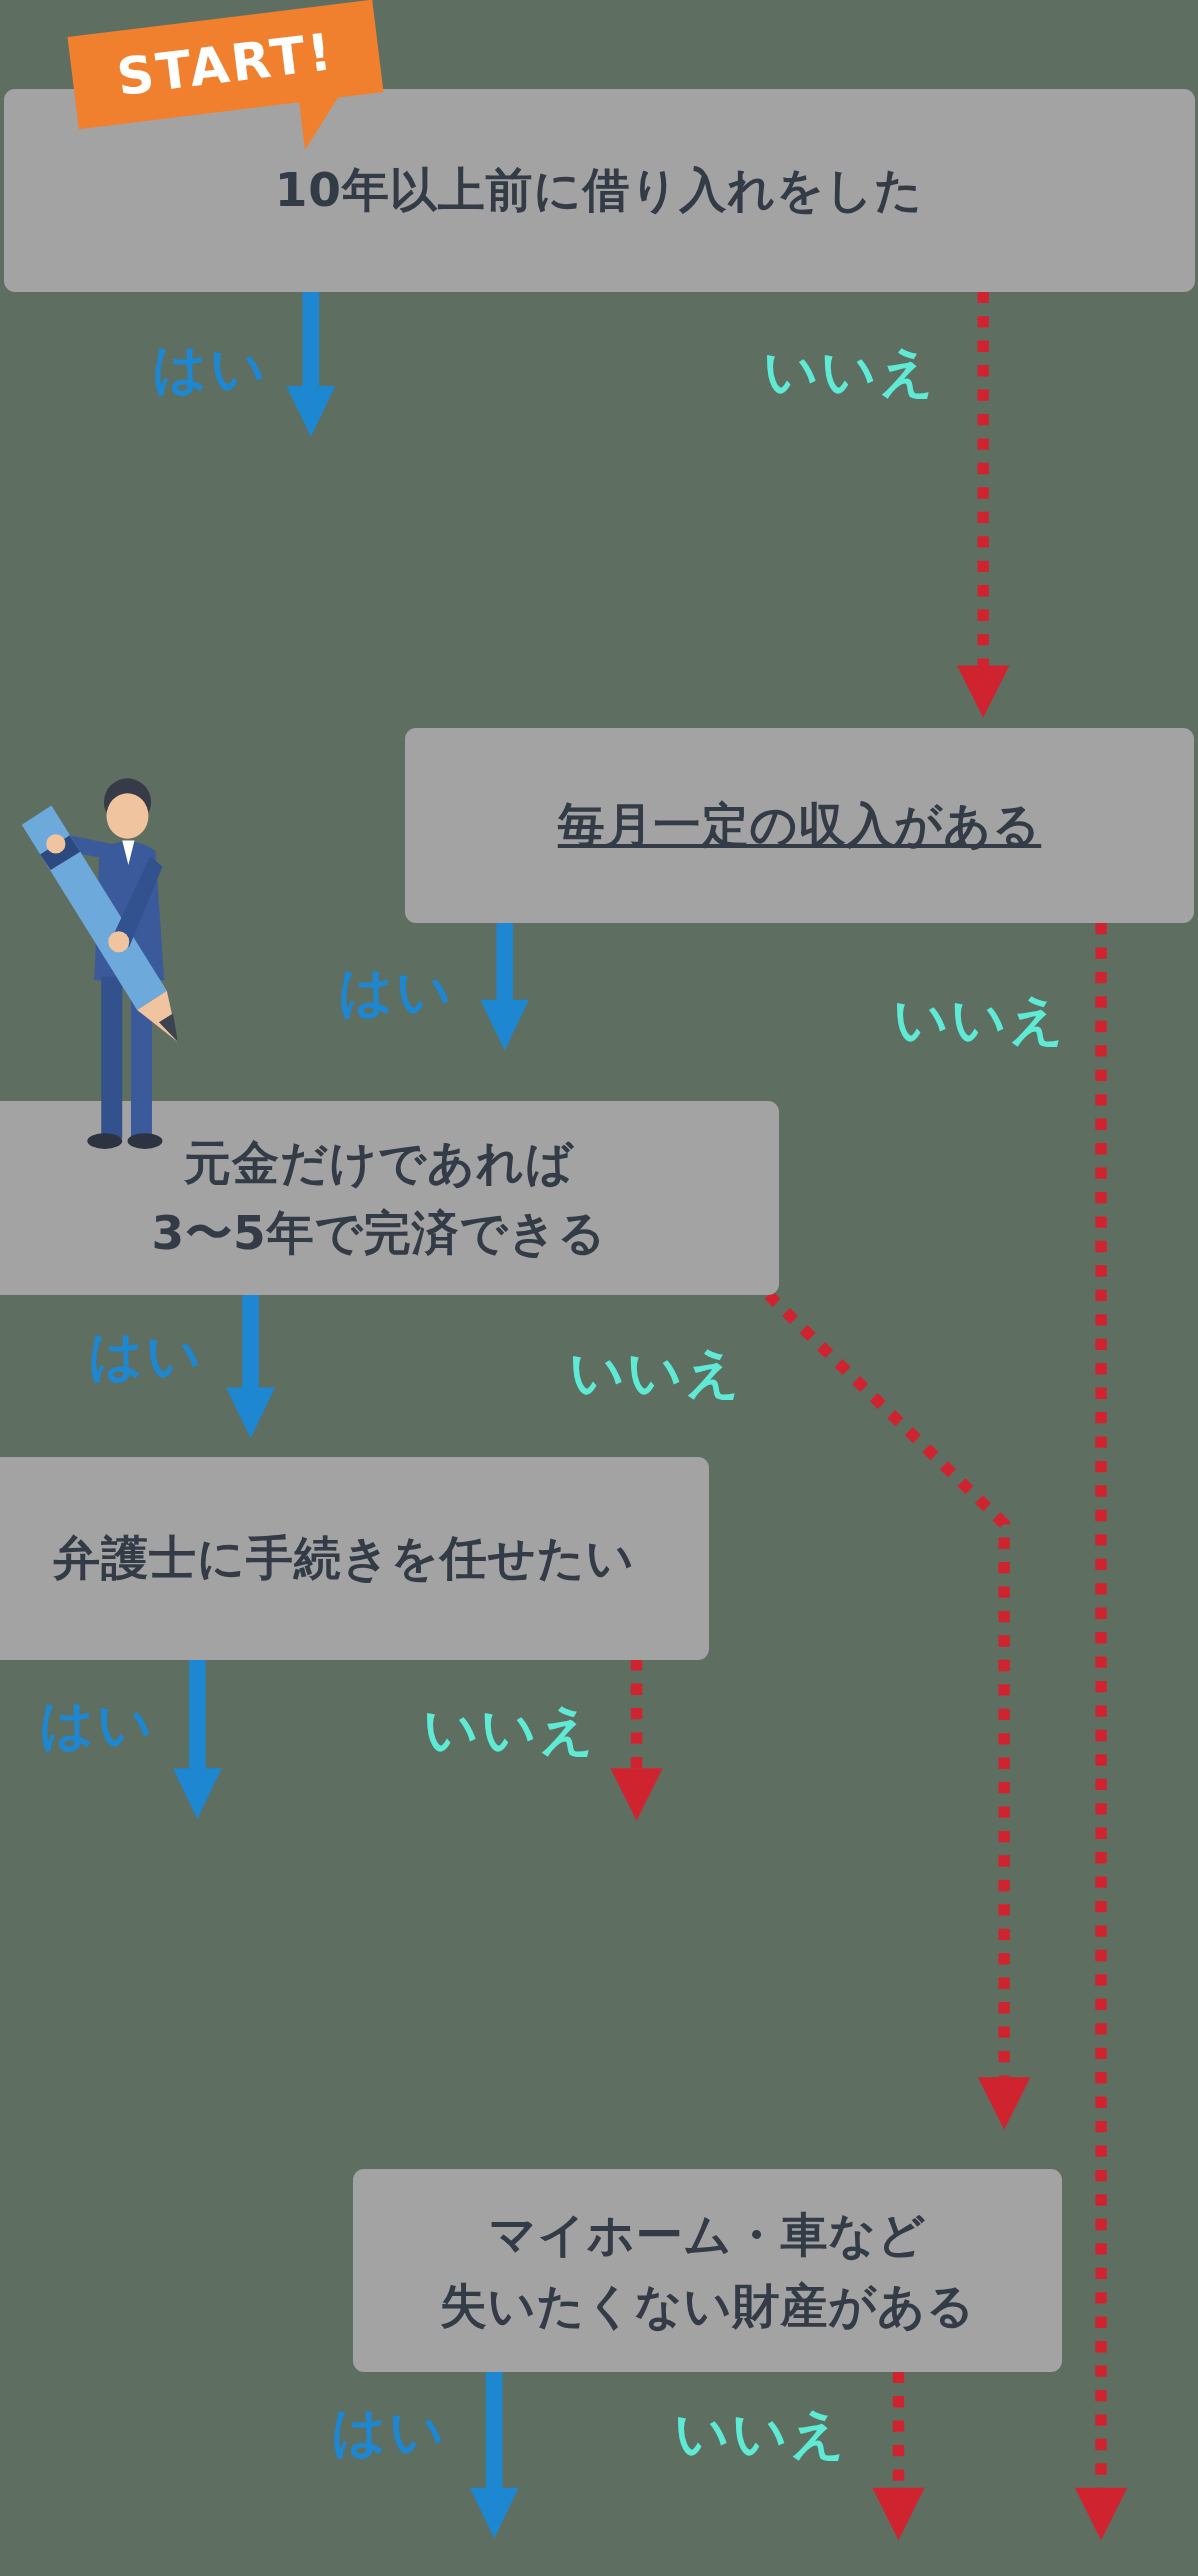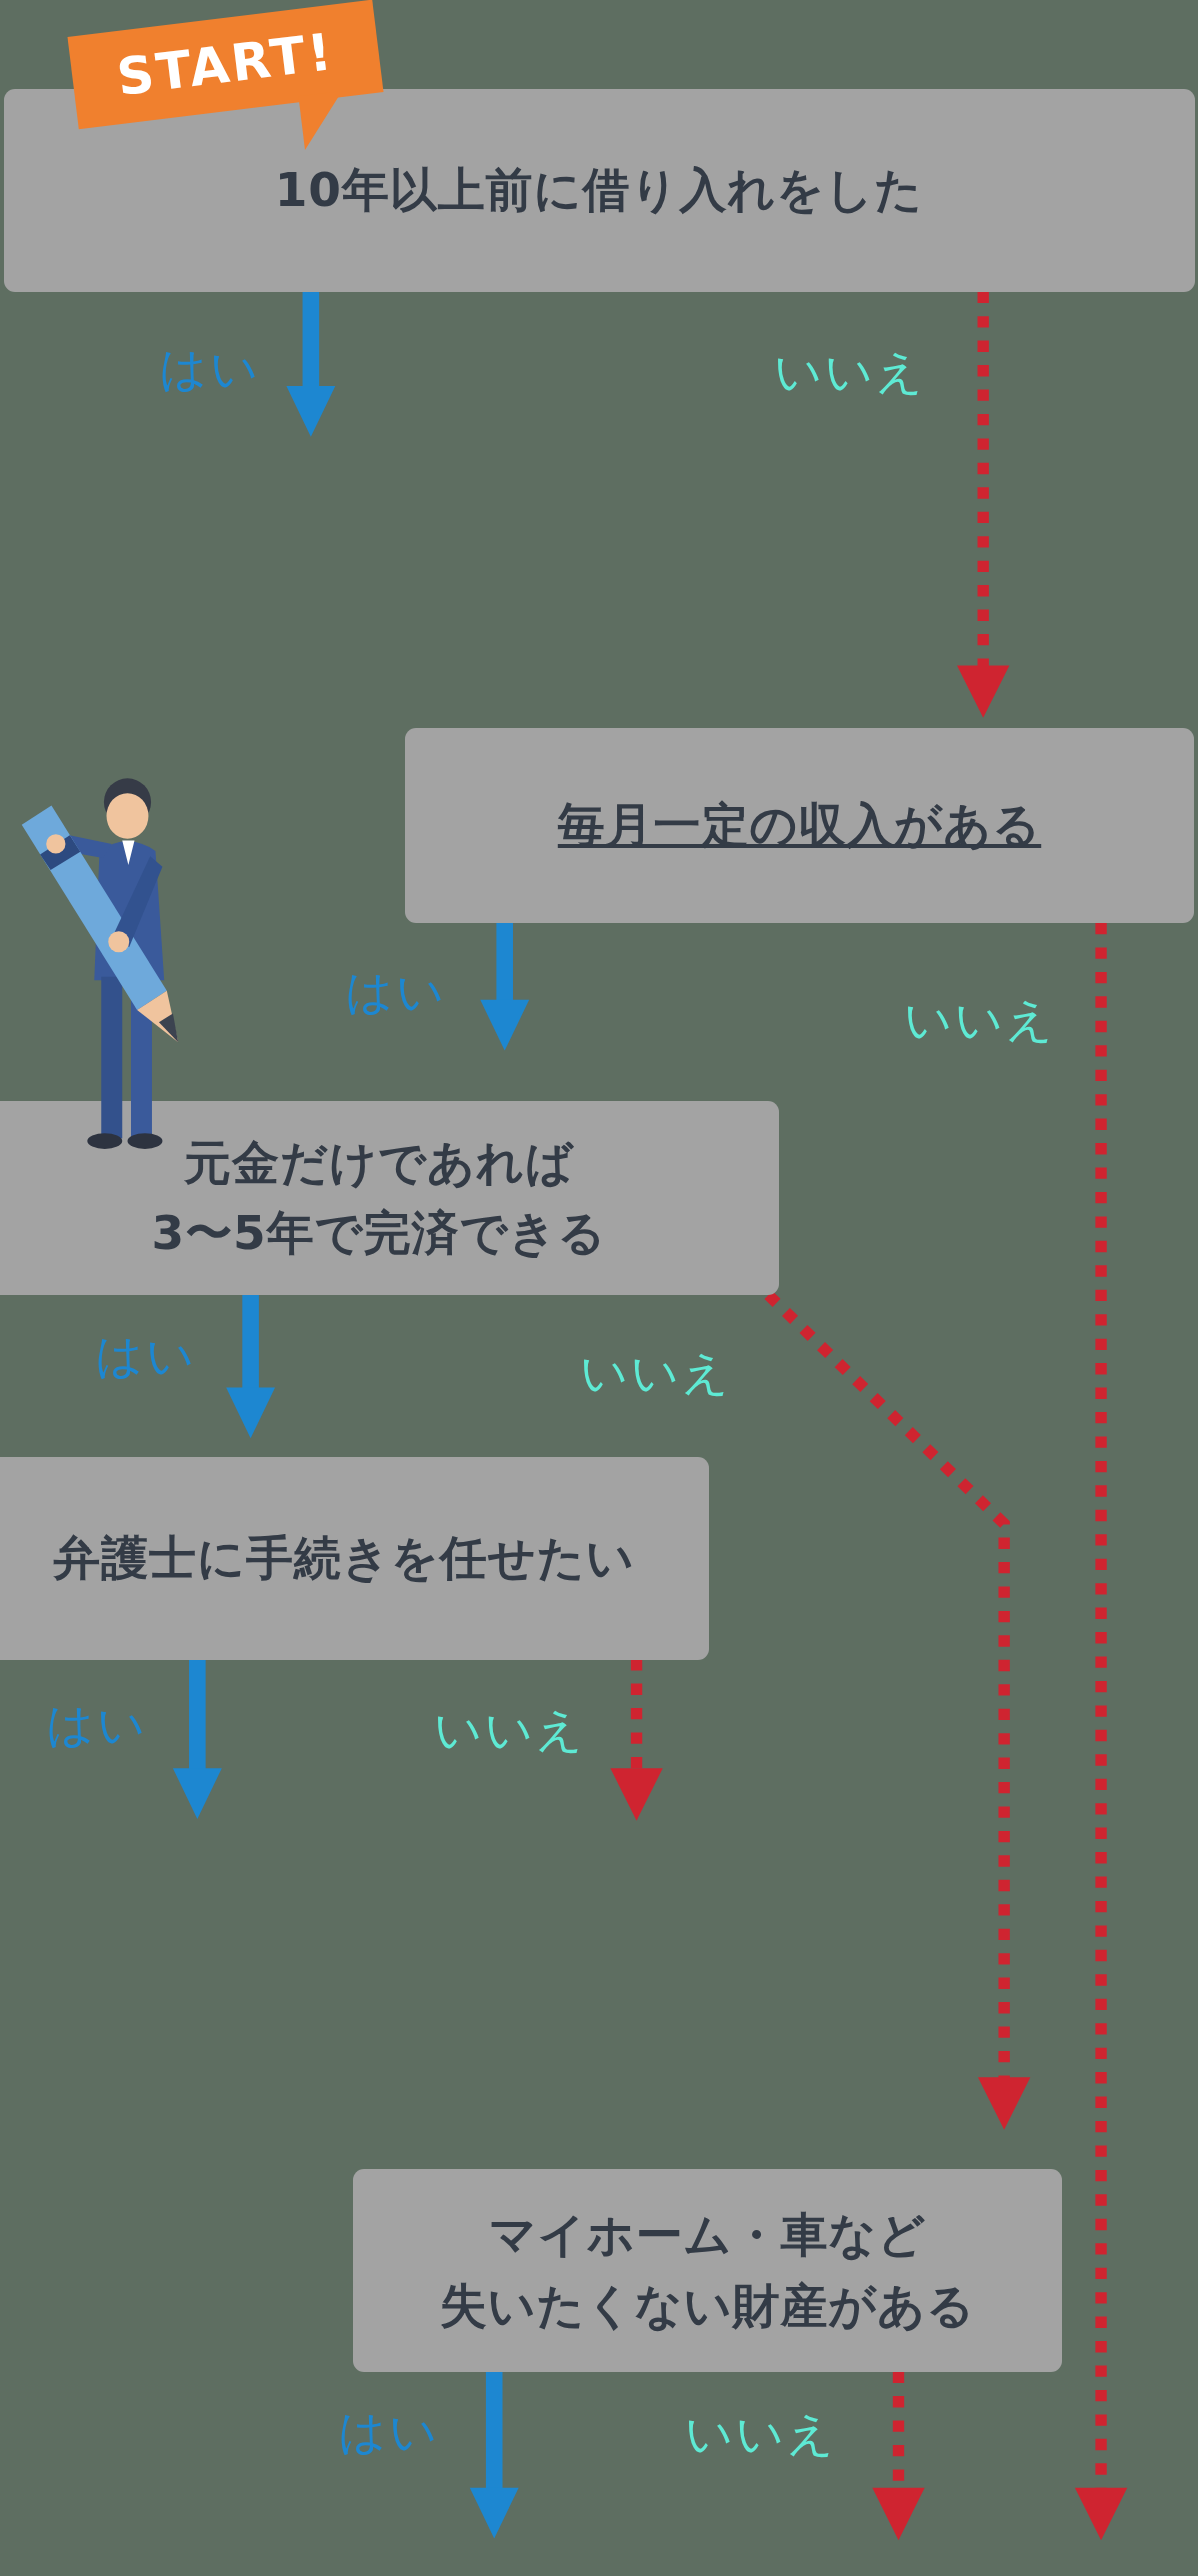--- a/index.html
+++ b/index.html
@@ -34,22 +34,22 @@
     letter-spacing:0.9px;
   }
   #node-q1 { left:3.5px;   top:89px;  width:1191px; height:203px; }
   #node-q2 { left:405px; top:728px;  width:789px;  height:195px;text-decoration:underline; }
   #node-q3 { left:-21px; top:1101px; width:800px;  height:194px; }
   #node-q4 { left:-21px; top:1457px; width:730px;  height:203px; }
   #node-q5 { left:353px; top:2169px; width:709px;  height:203px; }
   .edge-label {
     position:absolute;
     transform:translate(-50%,-50%);
-    font-weight:normal;
-    font-size:47px;
+    font-weight:bold;
+    font-size:54px;
     letter-spacing:2.6px;
     z-index:3;
     white-space:nowrap;
   }
   .edge-label.yes { color:#1d87d1; }
   .edge-label.no  { color:#5eead4; }
   #label-yes1 { left:210px;  top:369px; }
   #label-no1  { left:850px;  top:372px; }
   #label-yes2 { left:396px;  top:992px; }
   #label-no2  { left:980px; top:1020px; }

